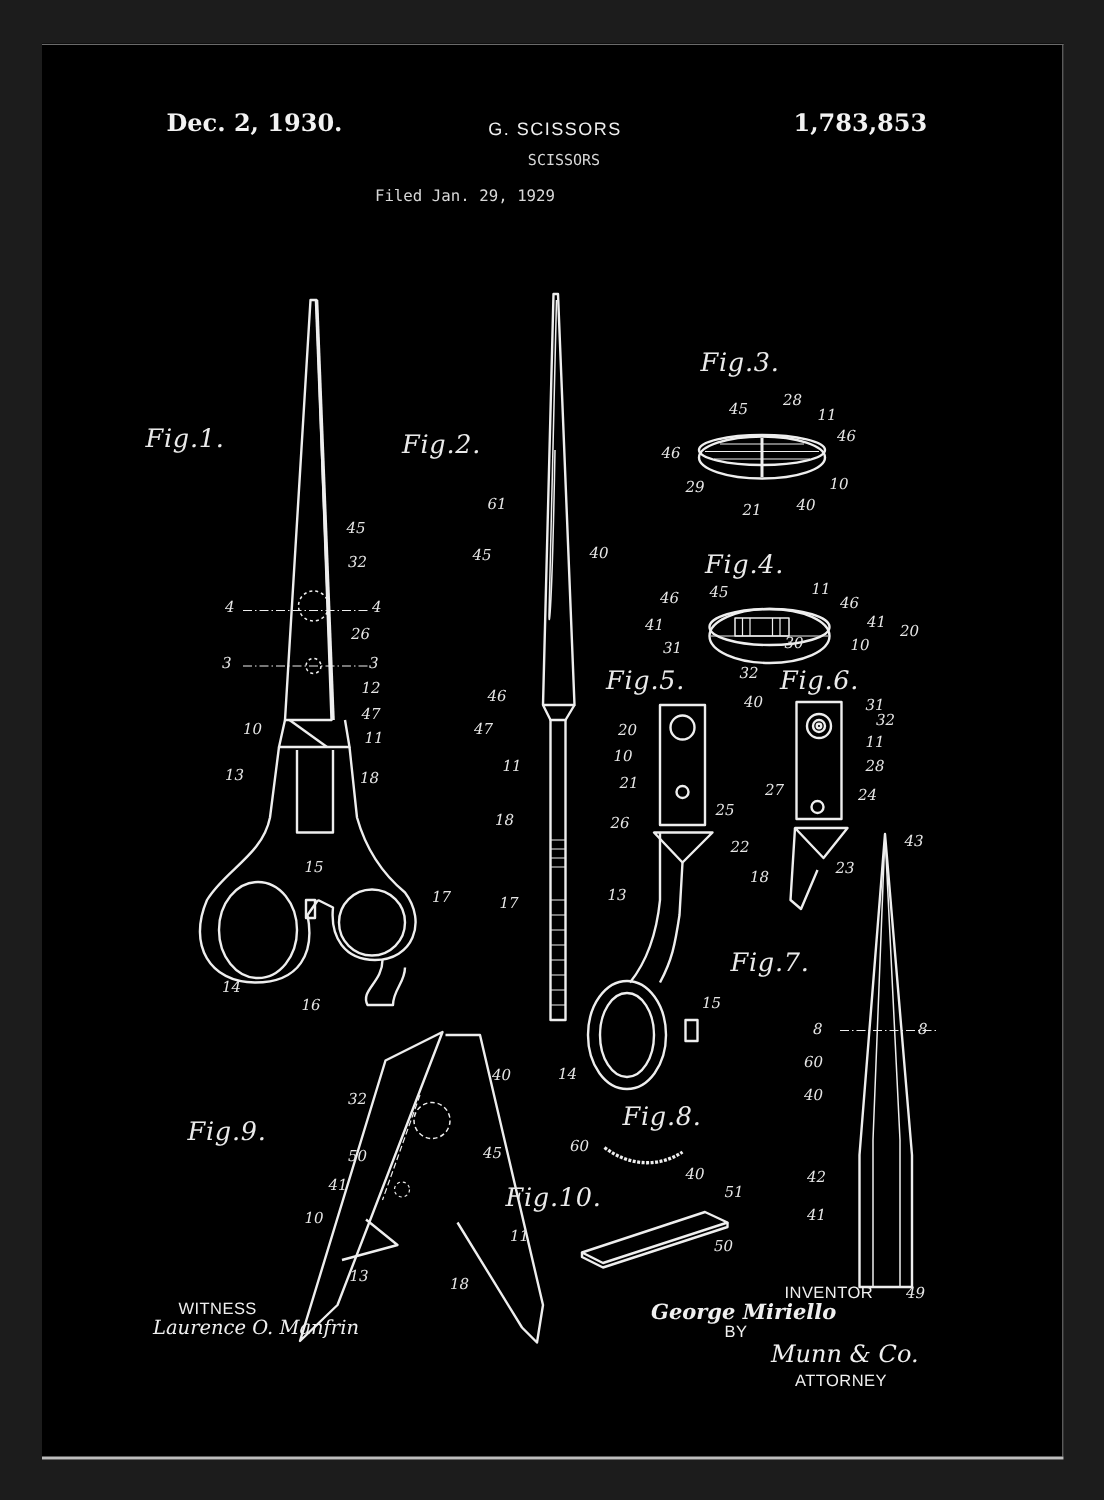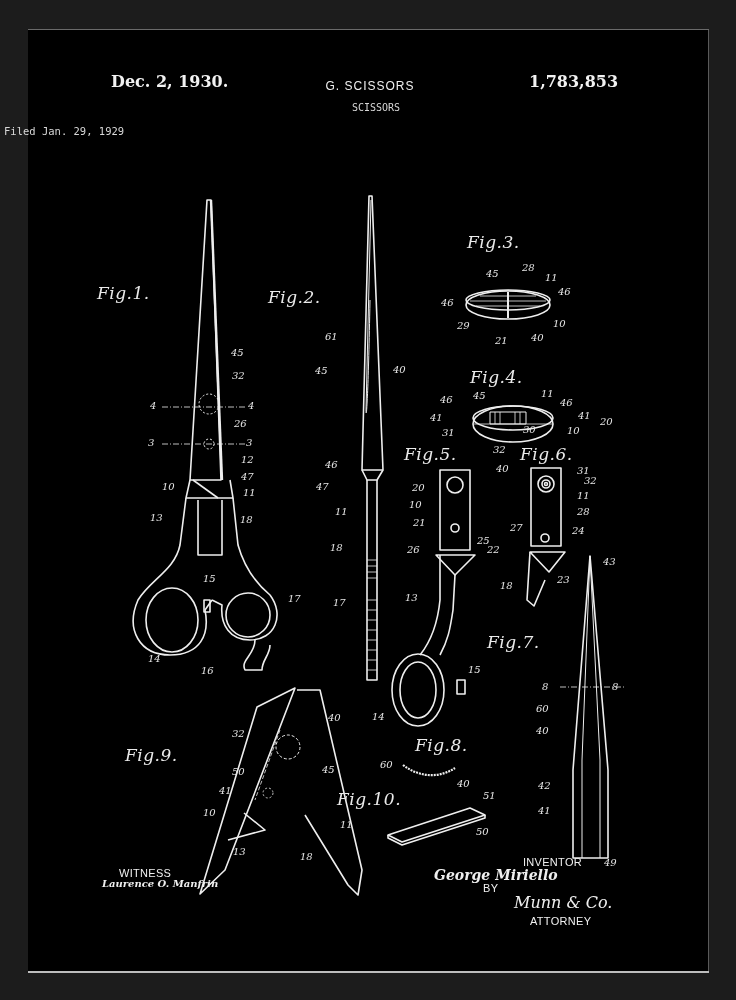--- a/index.html
+++ b/index.html
@@ -24,21 +24,21 @@
     position: absolute; top: 79px; left: 0; width: 736px; text-align: center;
     color: #f0f0f0; font-family: "Liberation Sans", sans-serif; font-size: 12px; letter-spacing: 1px;
     padding-left: 4px; box-sizing: border-box;
   }
   .hdr-title {
     position: absolute; top: 102px; left: 0; width: 736px; text-align: center;
     color: #d8d8d8; font-family: "DejaVu Sans Mono", monospace; font-size: 10px;
     padding-left: 16px; box-sizing: border-box;
   }
   .hdr-filed {
-    position: absolute; top: 125px; left: 0; width: 616px; 
+    position: absolute; top: 125px; left: 0; width: 616px; text-align: center;
     color: #d8d8d8; font-family: "DejaVu Sans Mono", monospace; font-size: 10.5px;
     padding-left: 4px; box-sizing: border-box;
   }
   svg.art { position: absolute; left: 0; top: 0; }
   .fig {
     position: absolute; color: #eaeaea; font-family: "DejaVu Serif", serif;
     font-style: italic; font-size: 17px; letter-spacing: 0.5px;
   }
   .lbl {
     position: absolute; color: #e6e6e6; font-family: "DejaVu Serif", serif;
@@ -213,21 +213,21 @@
 <div class="lbl" style="left:600px;top:416px;">20</div>
 <div class="lbl" style="left:442px;top:427px;">31</div>
 <div class="lbl" style="left:567px;top:425px;">10</div>
 <div class="lbl" style="left:493px;top:444px;">32</div>
 <div class="lbl" style="left:496px;top:463px;">40</div>
 
 <div class="lbl" style="left:412px;top:482px;">20</div>
 <div class="lbl" style="left:409px;top:499px;">10</div>
 <div class="lbl" style="left:413px;top:517px;">21</div>
 <div class="lbl" style="left:407px;top:544px;">26</div>
-<div class="lbl" style="left:487px;top:544px;">22</div>
+<div class="lbl" style="left:487px;top:560px;">22</div>
 <div class="lbl" style="left:477px;top:535px;">25</div>
 <div class="lbl" style="left:405px;top:592px;">13</div>
 <div class="lbl" style="left:468px;top:664px;">15</div>
 <div class="lbl" style="left:372px;top:711px;">14</div>
 
 <div class="lbl" style="left:577px;top:465px;">31</div>
 <div class="lbl" style="left:584px;top:475px;">32</div>
 <div class="lbl" style="left:577px;top:490px;">11</div>
 <div class="lbl" style="left:577px;top:506px;">28</div>
 <div class="lbl" style="left:510px;top:522px;">27</div>
@@ -254,18 +254,18 @@
 <div class="lbl" style="left:219px;top:785px;">41</div>
 <div class="lbl" style="left:203px;top:807px;">10</div>
 <div class="lbl" style="left:340px;top:819px;">11</div>
 <div class="lbl" style="left:233px;top:846px;">13</div>
 <div class="lbl" style="left:300px;top:851px;">18</div>
 
 <div class="lbl" style="left:483px;top:790px;">51</div>
 <div class="lbl" style="left:476px;top:826px;">50</div>
 
 <div class="caps" style="left:119px;top:867px;">WITNESS</div>
-<div class="script" style="left:102px;top:878px;font-size:10px;font-weight:bold;">Laurence O. Manfrin</div>
+<div class="script" style="left:102px;top:878px;font-size:13px;font-weight:normal;">Laurence O. Manfrin</div>
 <div class="caps" style="left:523px;top:856px;">INVENTOR</div>
 <div class="script" style="left:434px;top:867px;">George Miriello</div>
 <div class="caps" style="left:483px;top:882px;">BY</div>
 <div class="script" style="left:514px;top:893px;font-weight:normal;font-size:16px;">Munn &amp; Co.</div>
 <div class="caps" style="left:530px;top:915px;">ATTORNEY</div>
 
 </body></html>

